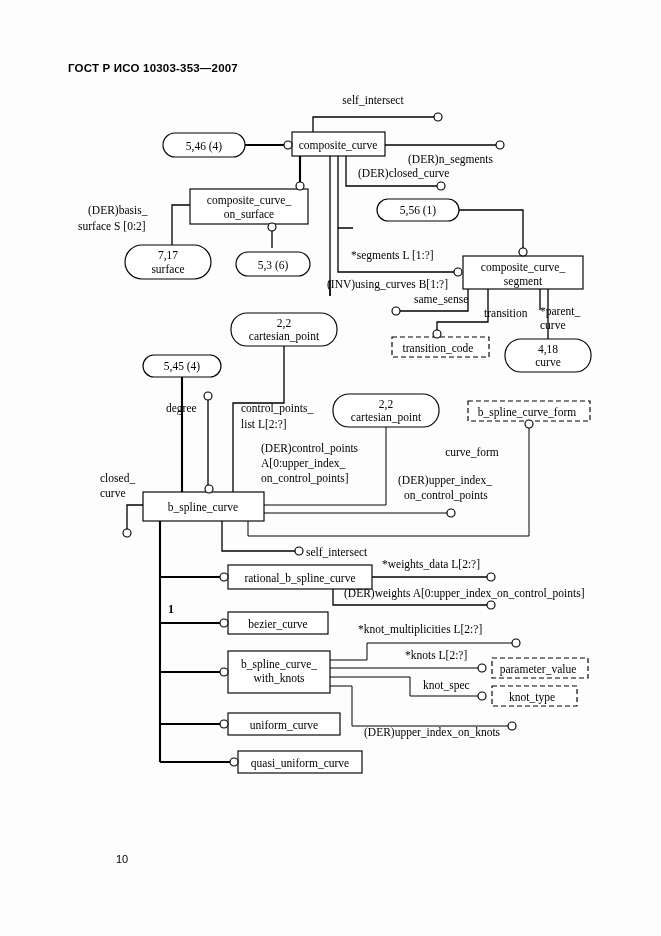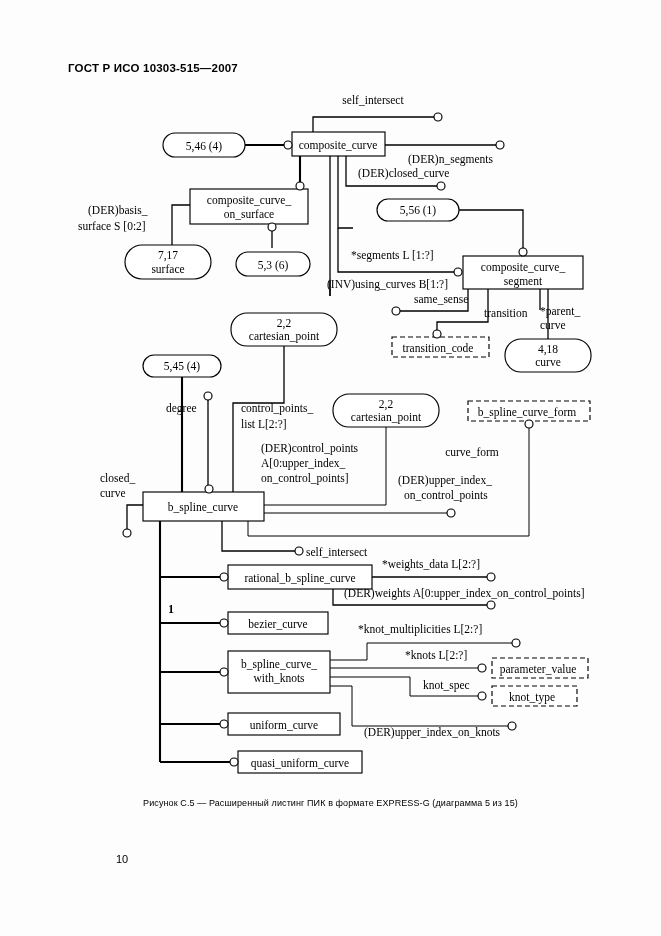--- a/index.html
+++ b/index.html
@@ -76,21 +76,21 @@
   }
   .thin { stroke-width: 1; }
   .med  { stroke-width: 1.3; }
   .thick{ stroke-width: 2.1; }
 </style>
 </head>
 <body>
 
 <div class="page">
 
-  <div class="doc-header">ГОСТ Р ИСО 10303-515—2007</div>
+  <div class="doc-header">ГОСТ Р ИСО 10303-353—2007</div>
 
   <svg id="diagram" viewBox="0 0 661 936">
 
     <g>
 
       <path class="link med" d="M 313 132 L 313 117 L 438 117"></path>
 
       <path class="link med" d="M 385 145 L 496 145"></path>
 
       <path class="link med" d="M 346 156 L 346 186 L 437 186"></path>
@@ -340,17 +340,16 @@
       <text class="attr-label" x="344" y="597">(DER)weights A[0:upper_index_on_control_points]</text>
       <text class="bold-1" x="168" y="613">1</text>
       <text class="attr-label" x="358" y="633">*knot_multiplicities L[2:?]</text>
       <text class="attr-label" x="405" y="659">*knots L[2:?]</text>
       <text class="attr-label" x="423" y="689">knot_spec</text>
       <text class="attr-label" x="364" y="736">(DER)upper_index_on_knots</text>
     </g>
 
   </svg>
 
-  <div class="fig-caption">Рисунок С.5 — Расширенный листинг ПИК в формате EXPRESS-G (диаграмма 5 из 15)</div>
 
   <div class="folio">10</div>
 
 </div>
 
 </body></html>

